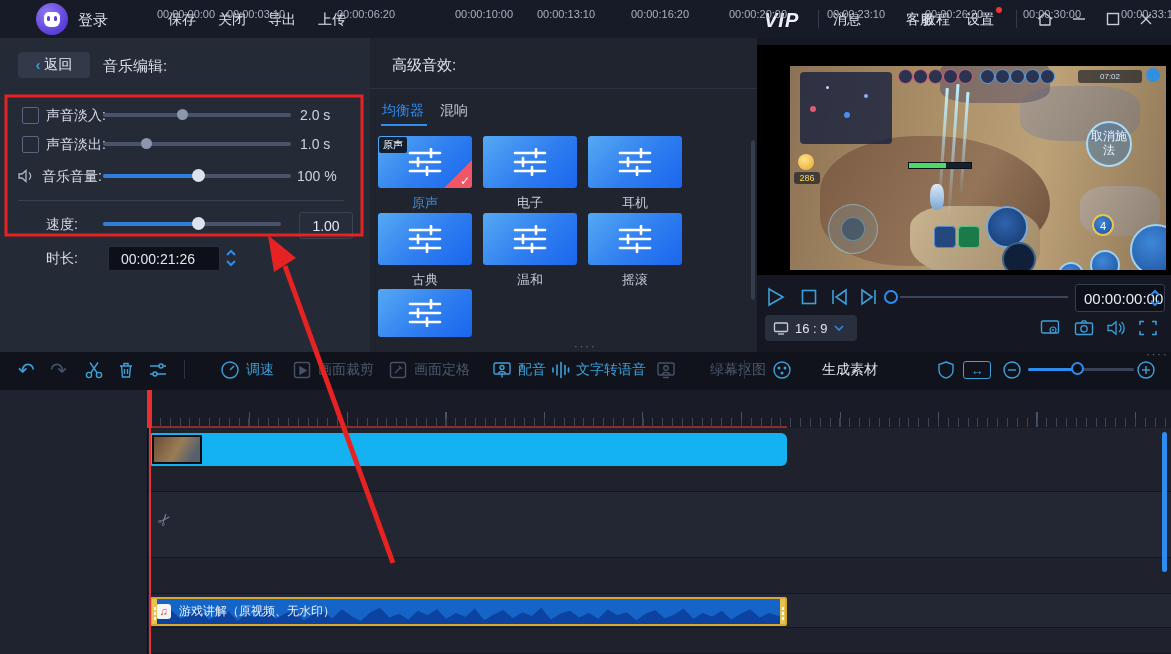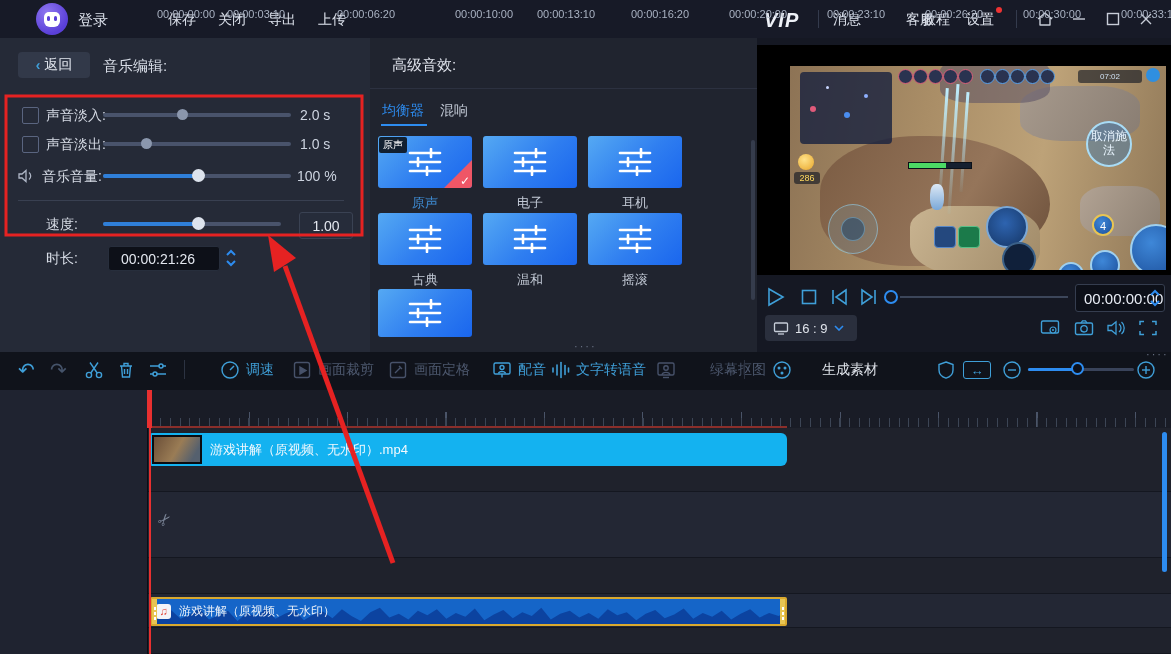--- a/index.html
+++ b/index.html
@@ -564,21 +564,20 @@
     
     
     
     
     
     
   </div>
 
   <div class="abs" id="vclip">
     <div class="thumb"></div>
-    <div class="vtext">游戏讲解（原视频、无水印）.mp4</div>
   </div>
 
   <div class="abs" style="left:158px;top:510px;font-size:16px;color:#7a8496;transform:rotate(-50deg);">✂</div>
 
   <div id="aclip">
     <svg class="wave" viewBox="0 0 100 30" preserveAspectRatio="none">
       <path d="M0,30 L0,16 L1.5,21 L3,11 L4.5,23 L6,17 L7.5,9 L9,24 L10.5,18 L12,12 L13.5,26 L15,15 L16.5,20 L18,9 L19.5,23 L21,16 L22.5,11 L24,25 L25.5,17 L27,13 L28.5,22 L30,10 L31.5,19 L33,26 L34.5,14 L36,8 L37.5,21 L39,16 L40.5,24 L42,12 L43.5,18 L45,10 L46.5,23 L48,15 L49.5,20 L51,9 L52.5,25 L54,17 L55.5,11 L57,22 L58.5,14 L60,19 L61.5,8 L63,24 L64.5,16 L66,12 L67.5,21 L69,15 L70.5,23 L72,10 L73.5,18 L75,14 L76.5,25 L78,16 L79.5,11 L81,22 L82.5,17 L84,9 L85.5,23 L87,15 L88.5,20 L90,12 L91.5,24 L93,16 L94.5,10 L96,21 L97.5,15 L99,19 L100,14 L100,30 Z" fill="#0c43a0"></path>
     </svg>
     <div class="handlebar" style="left:0;">
         <i style="top:8px;"></i>

